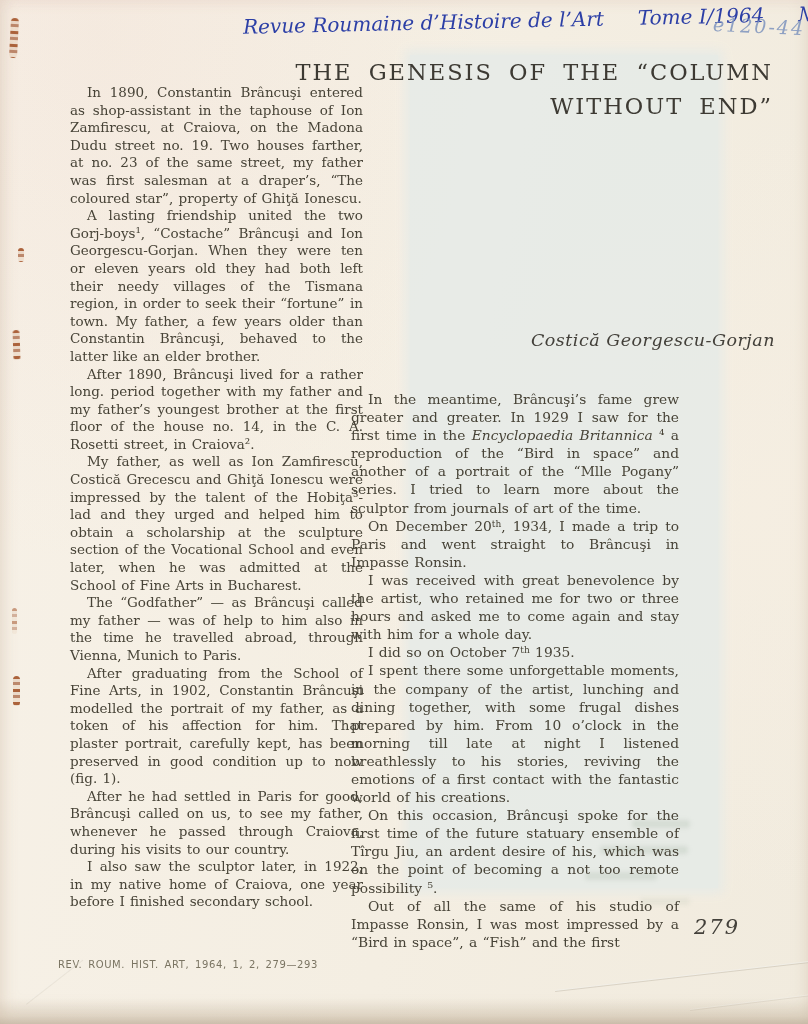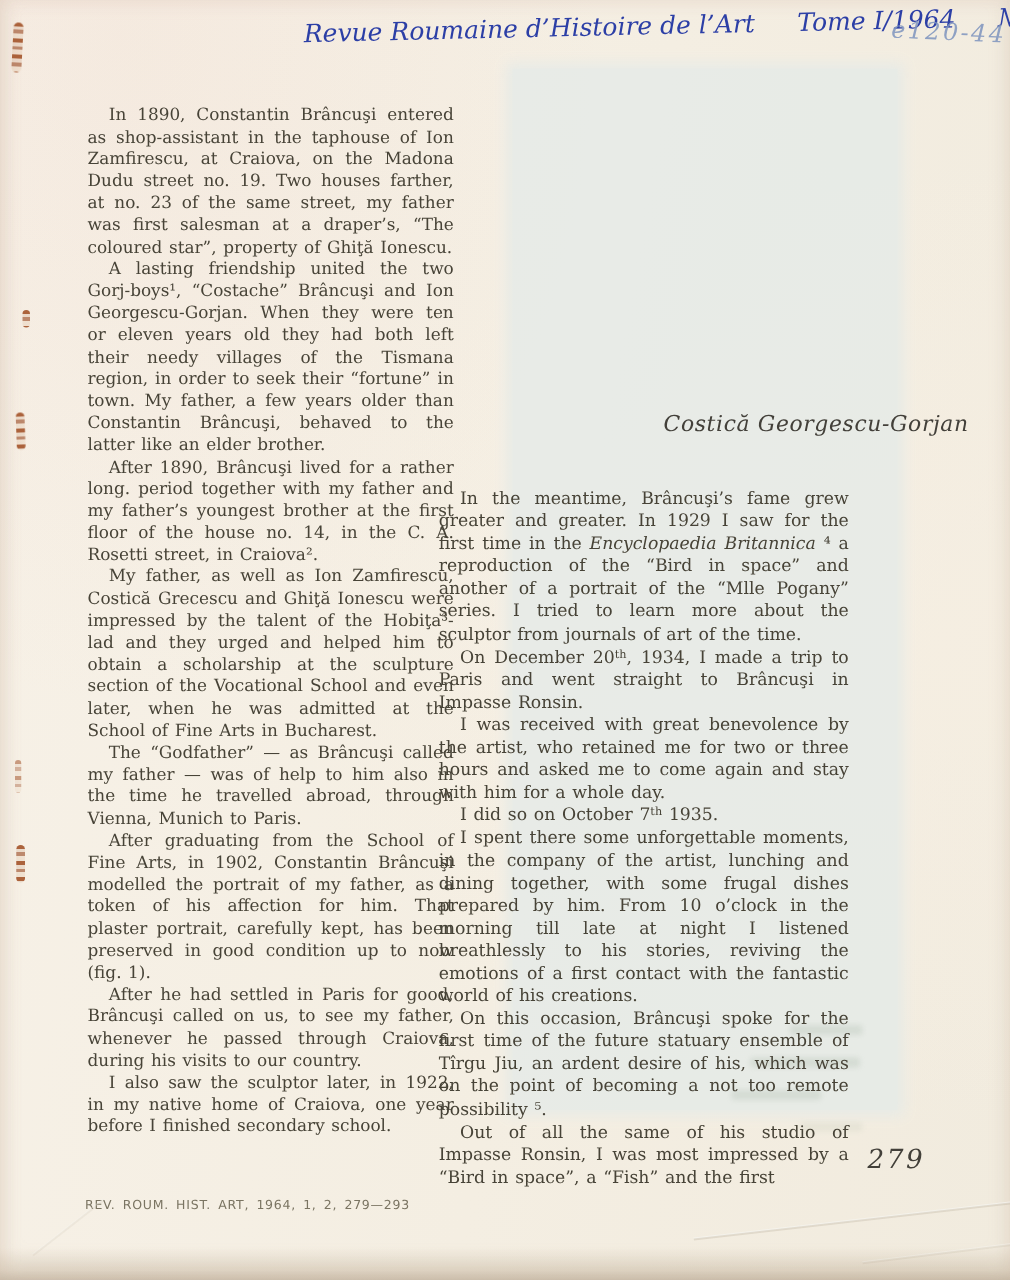--- a/index.html
+++ b/index.html
@@ -31,21 +31,21 @@
   .author{position:absolute;right:33px;top:330px;font-style:italic;font-size:17.5px;
     letter-spacing:0.5px;color:#43403a;white-space:nowrap;}
 
   .col{position:absolute;text-align:justify;margin-top:24px;}
   .col p{margin:0;text-indent:17px;}
   .col-left{left:70px;top:60px;width:293px;font-size:13.5px;line-height:17.6px;word-spacing:1px;}
   .col-right{left:351px;top:366px;width:328px;font-size:13.8px;line-height:18.1px;word-spacing:1px;}
   sup{font-size:9px;line-height:0;vertical-align:4px;}
   i{font-style:italic;}
 
-  .footer{position:absolute;left:68px;top:959px;
+  .footer{position:absolute;left:58px;top:959px;
     font-family:"DejaVu Sans","Liberation Sans",sans-serif;
     font-size:10px;letter-spacing:0.6px;word-spacing:2px;color:#7a7462;}
   .pagenum{position:absolute;left:694px;top:915px;font-style:italic;
     font-size:21px;letter-spacing:2px;color:#43403a;}
 
   
   .rust{position:absolute;border-radius:4px;filter:blur(0.3px);
     background-image:repeating-linear-gradient(to bottom,
       rgba(158,74,30,0.85) 0 3px, rgba(170,95,45,0.15) 3px 6px,
       rgba(150,68,28,0.6) 6px 9px, rgba(190,120,60,0.12) 9px 13px);}
@@ -74,20 +74,24 @@
   <div class="ghost" style="left:585px;top:872px;width:72px;height:8px;"></div>
   <div class="ghost" style="left:640px;top:898px;width:50px;height:7px;opacity:.6;"></div>
 
   <div class="handwriting">
     <span>Revue Roumaine d’Histoire de l’Art</span>
     <span>Tome I/1964</span>
     <span>№2.</span>
   </div>
   <div class="stamp">e120-44</div>
 
+  <h1 class="title">
+    <span>THE GENESIS OF THE “COLUMN</span>
+    <span>WITHOUT END”</span>
+  </h1>
 
   <div class="author">Costică Georgescu-Gorjan</div>
 
   <div class="col col-left">
     <p>In 1890, Constantin Brâncuşi entered as shop-assistant in the taphouse of Ion Zamfirescu, at Craiova, on the Madona Dudu street no. 19. Two houses farther, at no. 23 of the same street, my father was first salesman at a draper’s, “The coloured star”, property of Ghiţă Ionescu.</p>
     <p>A lasting friendship united the two Gorj-boys¹, “Costache” Brâncuşi and Ion Georgescu-Gorjan. When they were ten or eleven years old they had both left their needy villages of the Tismana region, in order to seek their “fortune” in town. My father, a few years older than Constantin Brâncuşi, behaved to the latter like an elder brother.</p>
     <p>After 1890, Brâncuşi lived for a rather long. period together with my father and my father’s youngest brother at the first floor of the house no. 14, in the C. A. Rosetti street, in Craiova².</p>
     <p>My father, as well as Ion Zamfirescu, Costică Grecescu and Ghiţă Ionescu were impressed by the talent of the Hobiţa³-lad and they urged and helped him to obtain a scholarship at the sculpture section of the Vocational School and even later, when he was admitted at the School of Fine Arts in Bucharest.</p>
     <p>The “Godfather” — as Brâncuşi called my father — was of help to him also in the time he travelled abroad, through Vienna, Munich to Paris.</p>
     <p>After graduating from the School of Fine Arts, in 1902, Constantin Brâncuşi modelled the portrait of my father, as a token of his affection for him. That plaster portrait, carefully kept, has been preserved in good condition up to now (fig. 1).</p>

